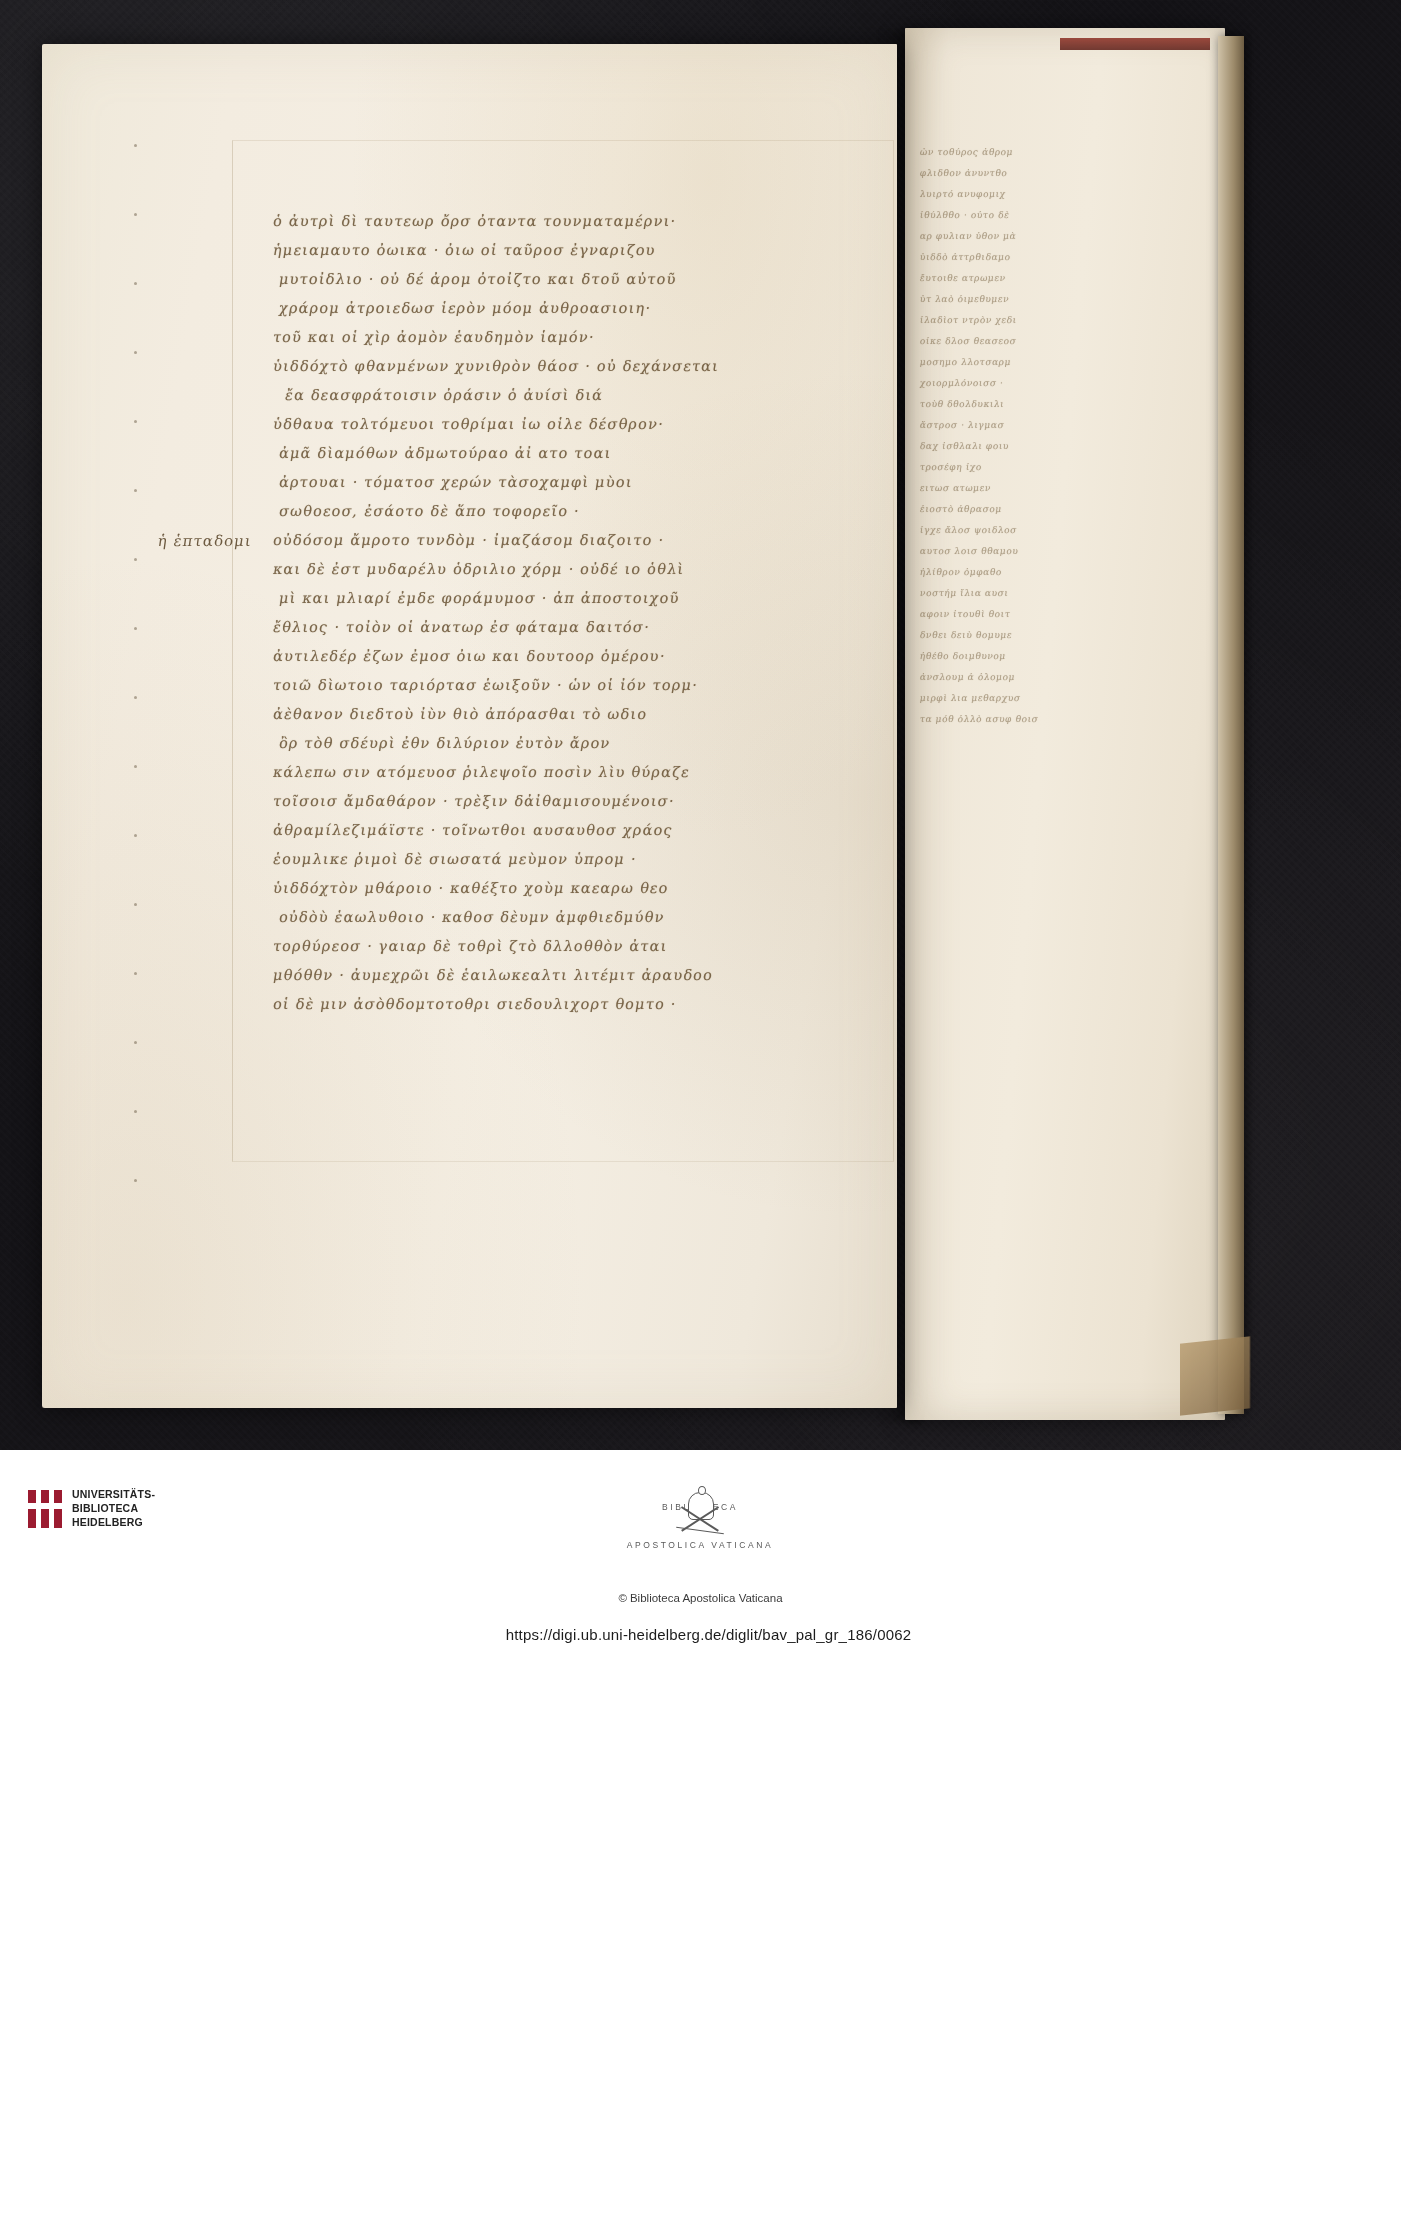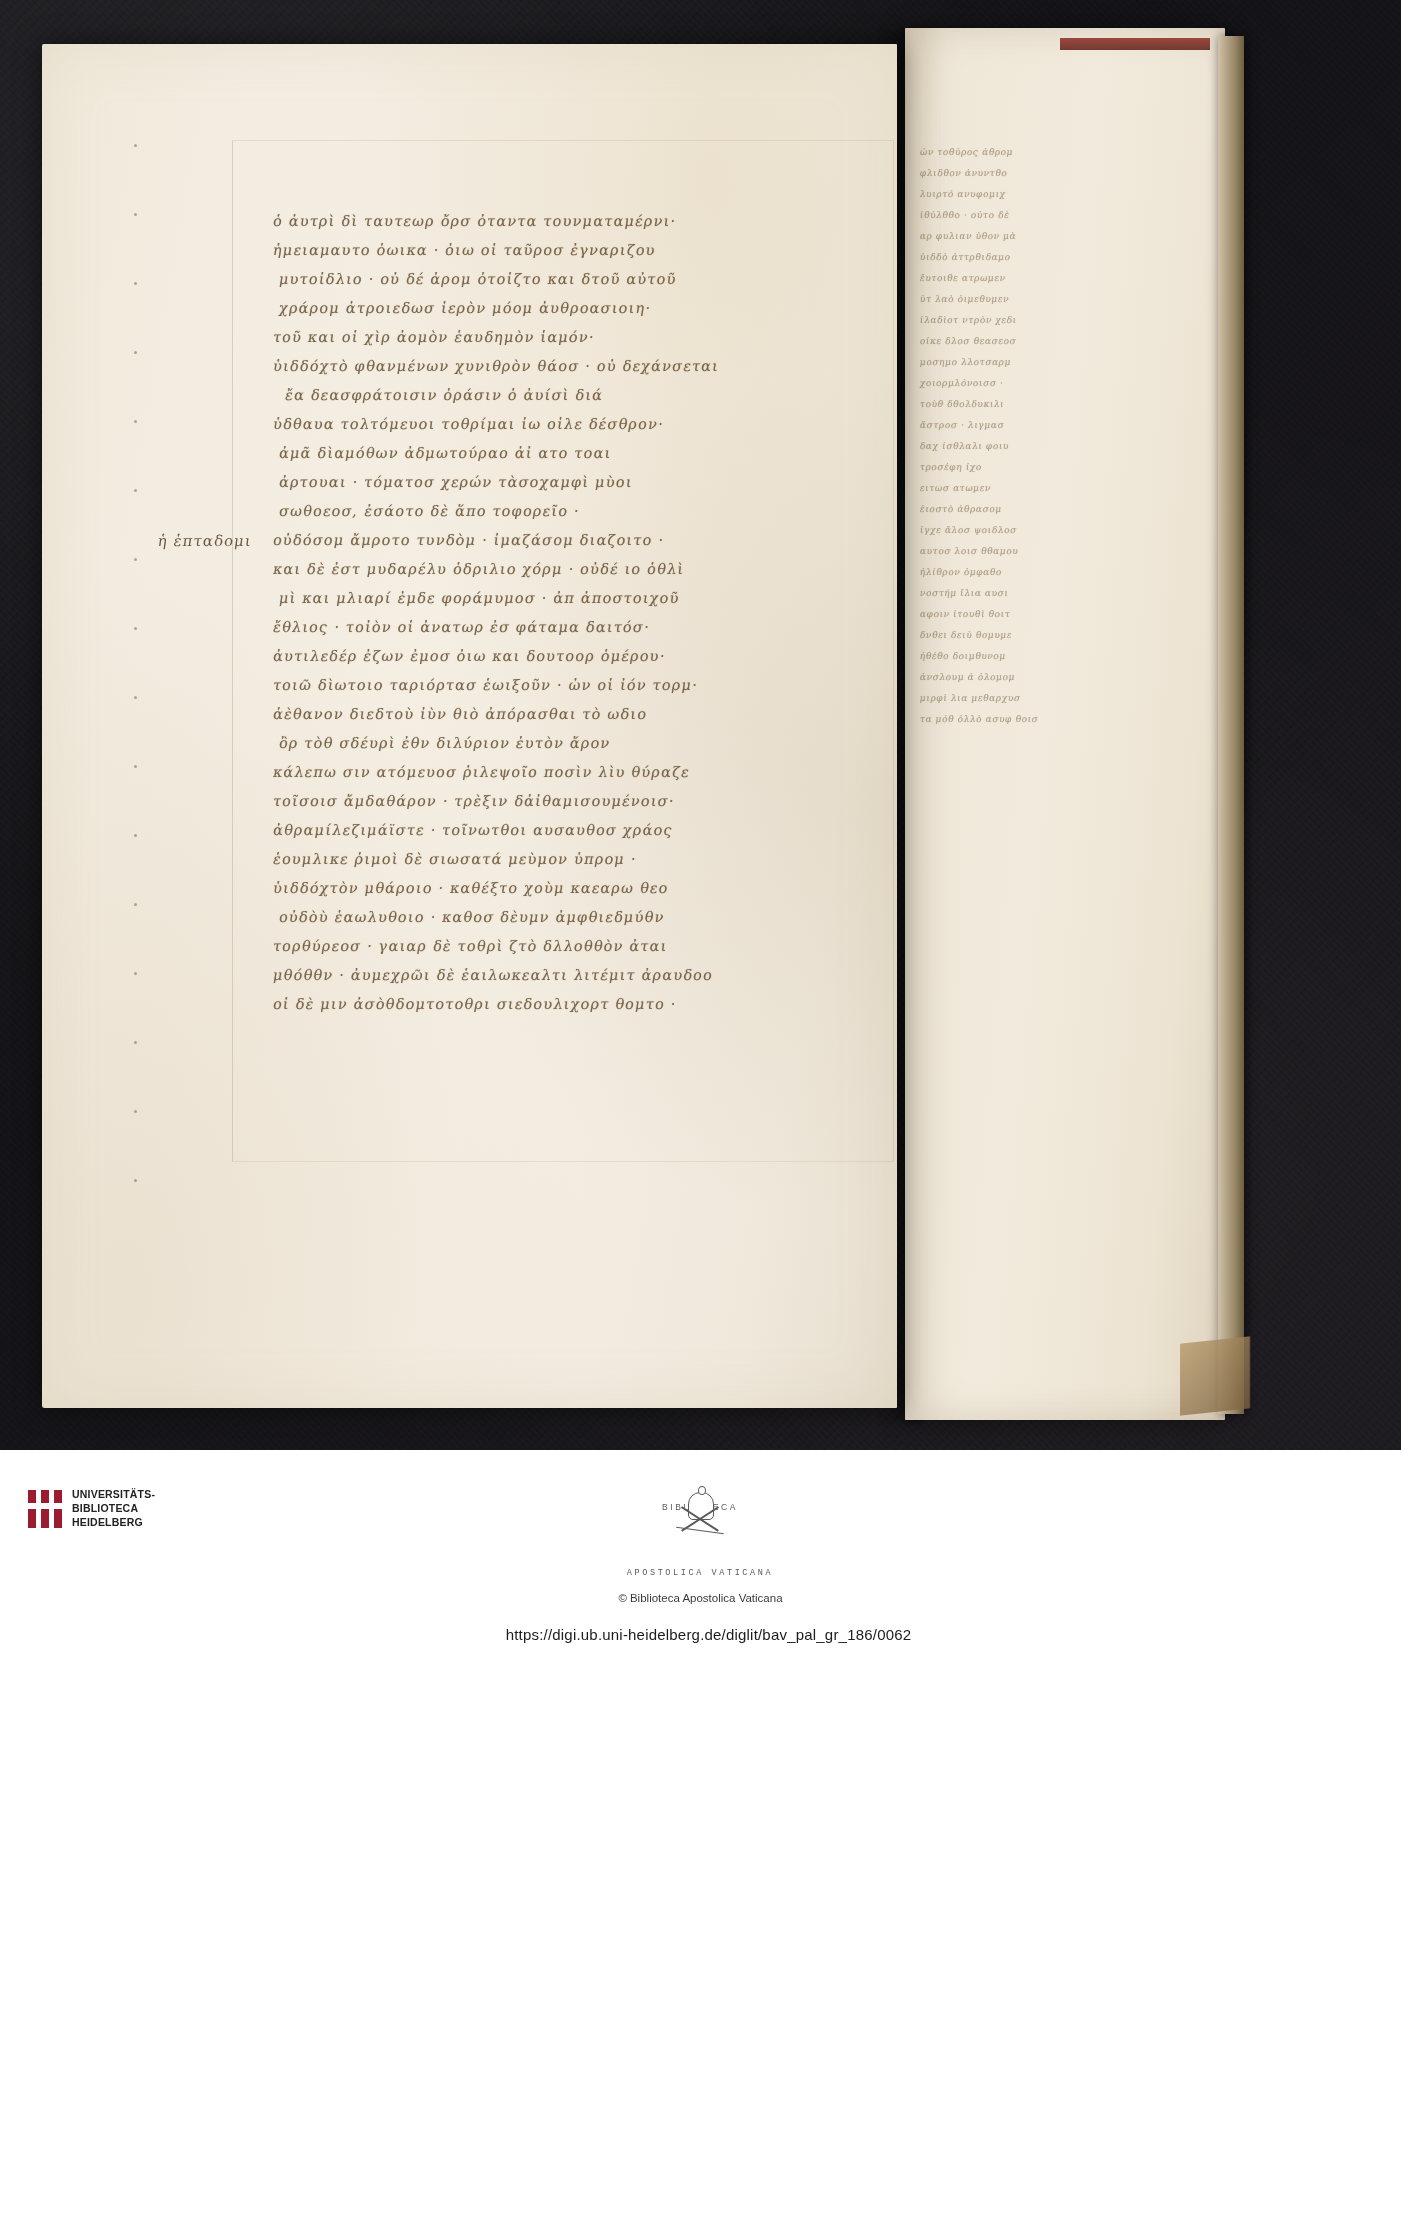--- a/index.html
+++ b/index.html
@@ -264,21 +264,21 @@
   .bav-arc-top, .bav-arc-bottom {
     position: absolute;
     left: 0;
     width: 176px;
     text-align: center;
     font-size: 8.5px;
     letter-spacing: 2.6px;
     color: #595959;
   }
   .bav-arc-top { top: 30px; }
-  .bav-arc-bottom { top: 96px; font-family: Liberation Mono, monospace; }
+  .bav-arc-bottom { top: 68px; }
   .bav-emblem {
     position: absolute;
     left: 58px;
     top: 20px;
     width: 60px;
     height: 66px;
   }
   .bav-tiara {
     position: absolute;
     left: 18px; top: 0;

